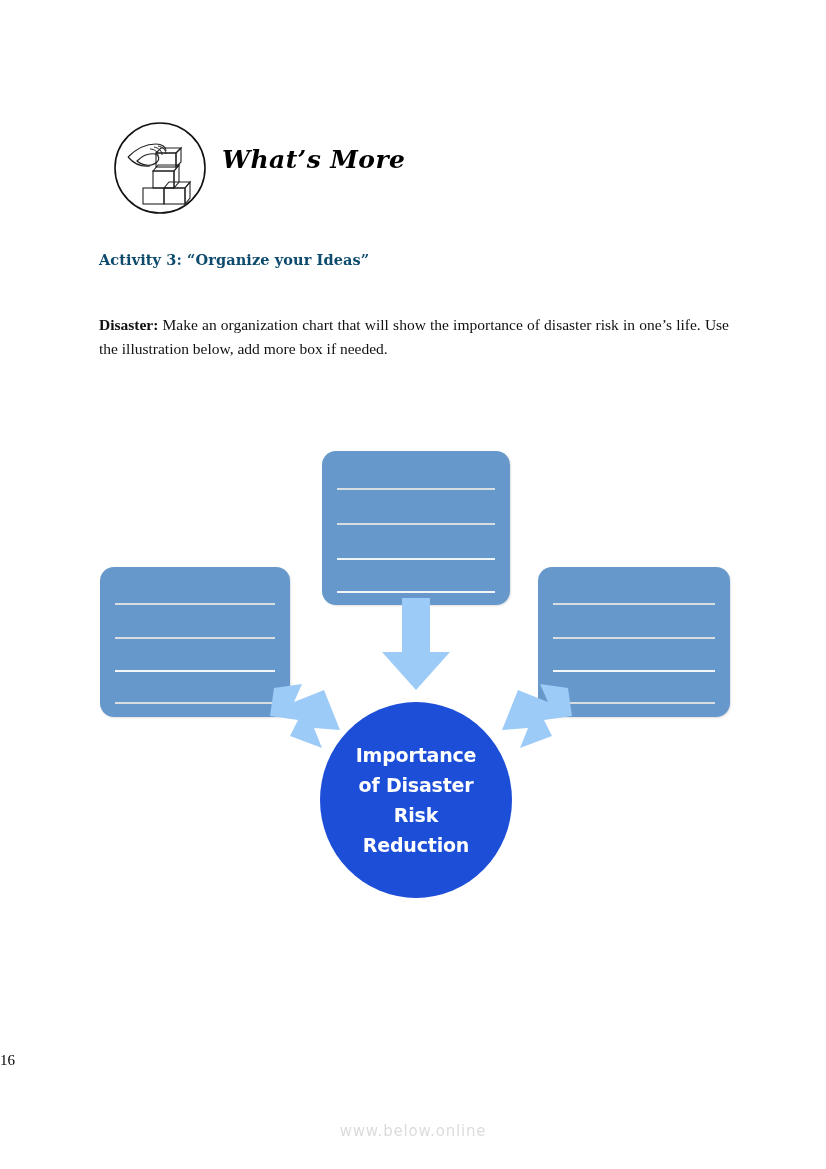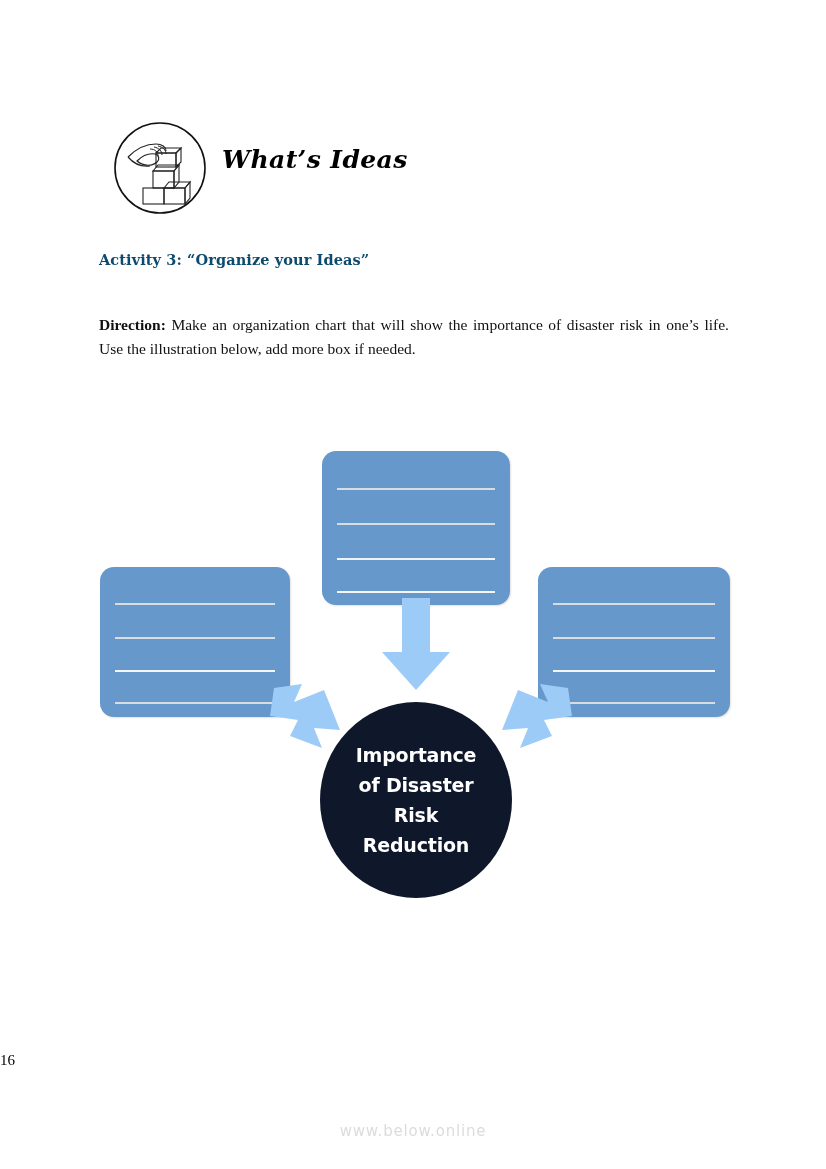--- a/index.html
+++ b/index.html
@@ -118,21 +118,21 @@
     height: 150px;
   }
 
   .center-circle {
     position: absolute;
     left: 320px;
     top: 702px;
     width: 192px;
     height: 196px;
     border-radius: 50%;
-    background: #0f172a;
+    background: #1d4ed8;
     display: flex;
     align-items: center;
     justify-content: center;
   }
   .center-circle .circle-label {
     font-family: "DejaVu Sans", "Liberation Sans", sans-serif;
     font-size: 19px;
     font-weight: bold;
     line-height: 30px;
     color: #ffffff;
@@ -210,26 +210,26 @@
       <path d="M64 33 L69 28 L69 42 L64 47 Z" fill="none" stroke="#222" stroke-width="1.1"></path>
 
       <path d="M16 37 C24 29, 34 24, 44 24 C50 24, 54 27, 54 31" fill="none" stroke="#222" stroke-width="1.2"></path>
       <path d="M16 37 C22 44, 30 47, 38 46" fill="none" stroke="#222" stroke-width="1.2"></path>
       <path d="M25 41 C30 36, 37 33, 43 34 C47 35, 48 39, 45 42 C41 46, 32 47, 25 41 Z" fill="none" stroke="#222" stroke-width="1.2"></path>
       <path d="M38 29 C43 29, 46 32, 46 36" fill="none" stroke="#222" stroke-width="1"></path>
       <path d="M42 27 C47 28, 50 31, 50 35" fill="none" stroke="#222" stroke-width="1"></path>
       <path d="M46 26 C51 27, 54 30, 54 34" fill="none" stroke="#222" stroke-width="1"></path>
     </svg>
 
-    <div class="section-title">What’s Ideas</div>
+    <div class="section-title">What’s More</div>
   </div>
 
   <div class="activity-title">Activity 3: “Organize your Ideas”</div>
 
-  <p class="direction-para"><span class="lead">Direction:</span><span> Make an organization chart that will show the importance of disaster risk in one’s life. Use the illustration below, add more box if needed.</span></p>
+  <p class="direction-para"><span class="lead">Disaster:</span><span> Make an organization chart that will show the importance of disaster risk in one’s life. Use the illustration below, add more box if needed.</span></p>
 
   <div>
 
     <div class="note-box" id="box-top">
       <div class="rule" style="top:37px"></div>
       <div class="rule" style="top:72px"></div>
       <div class="rule pale" style="top:107px"></div>
       <div class="rule bright" style="top:140px"></div>
     </div>
 

